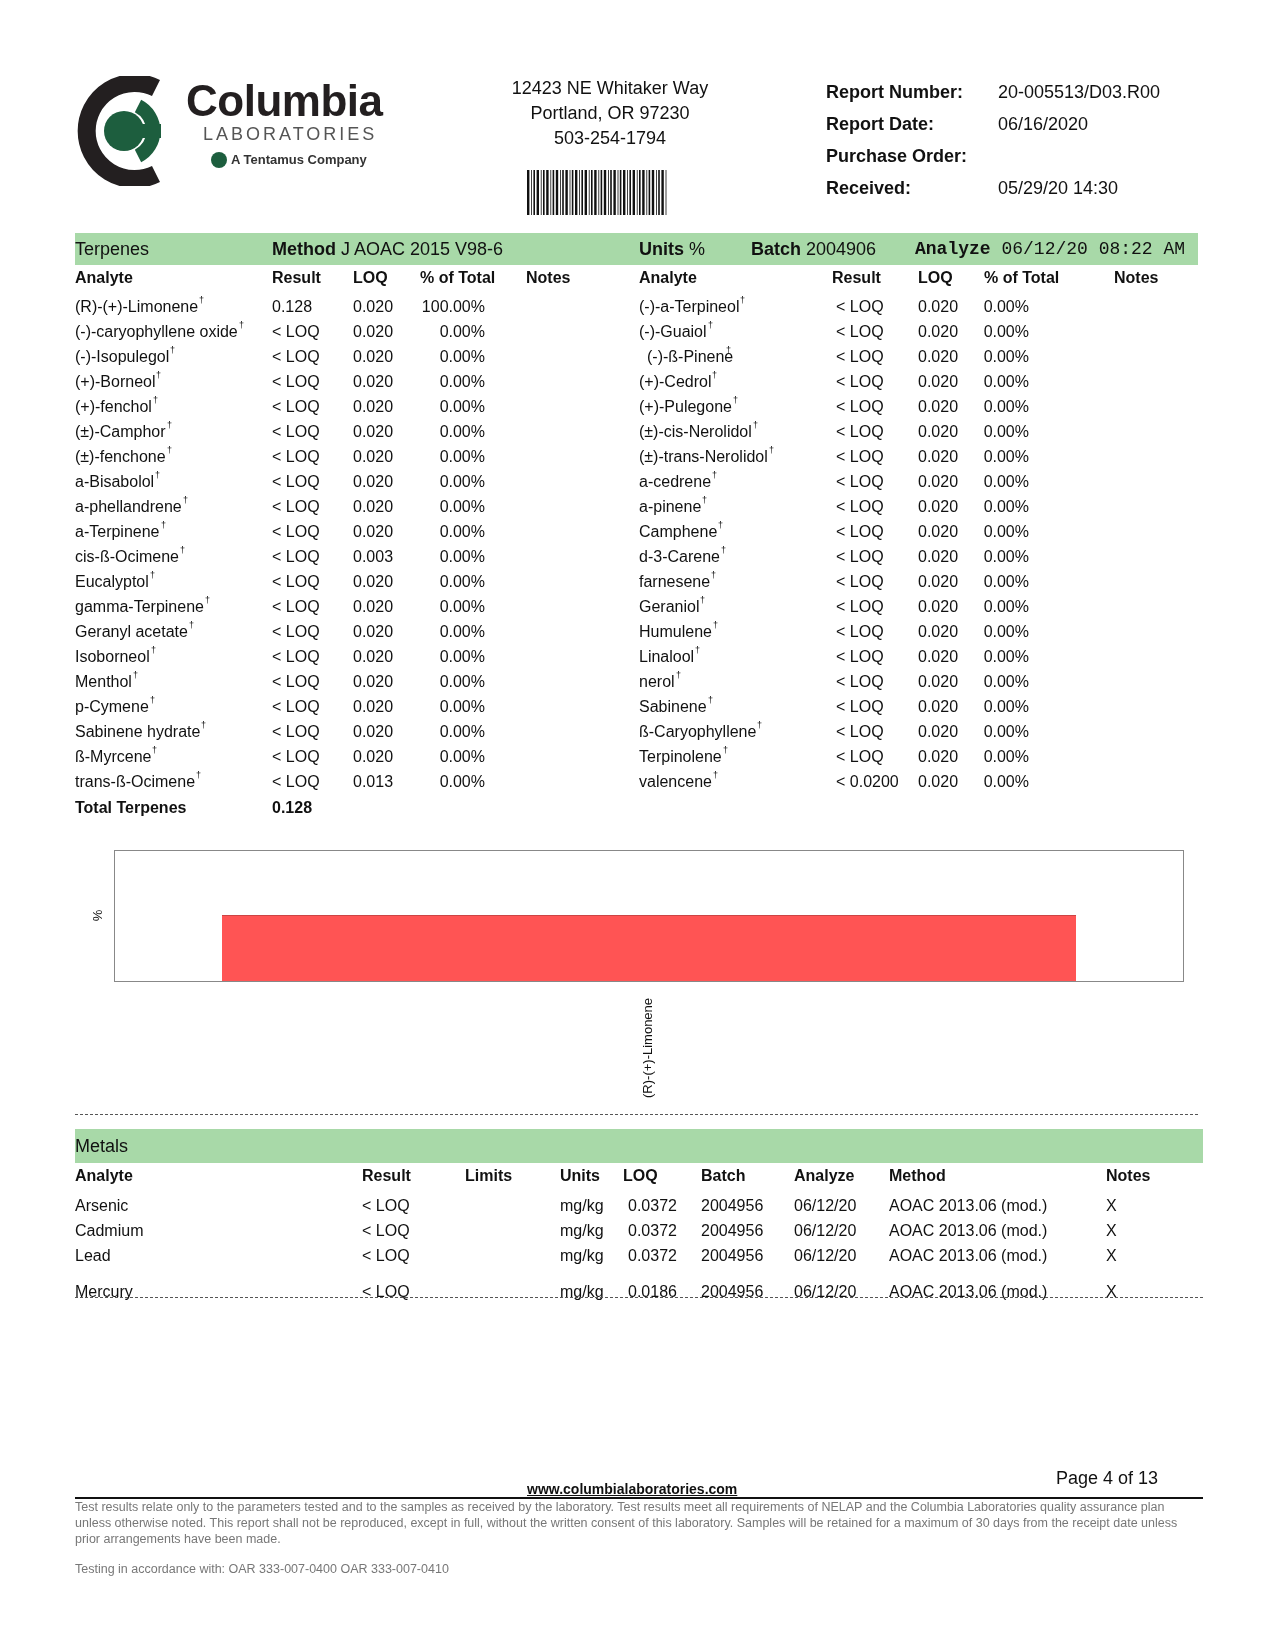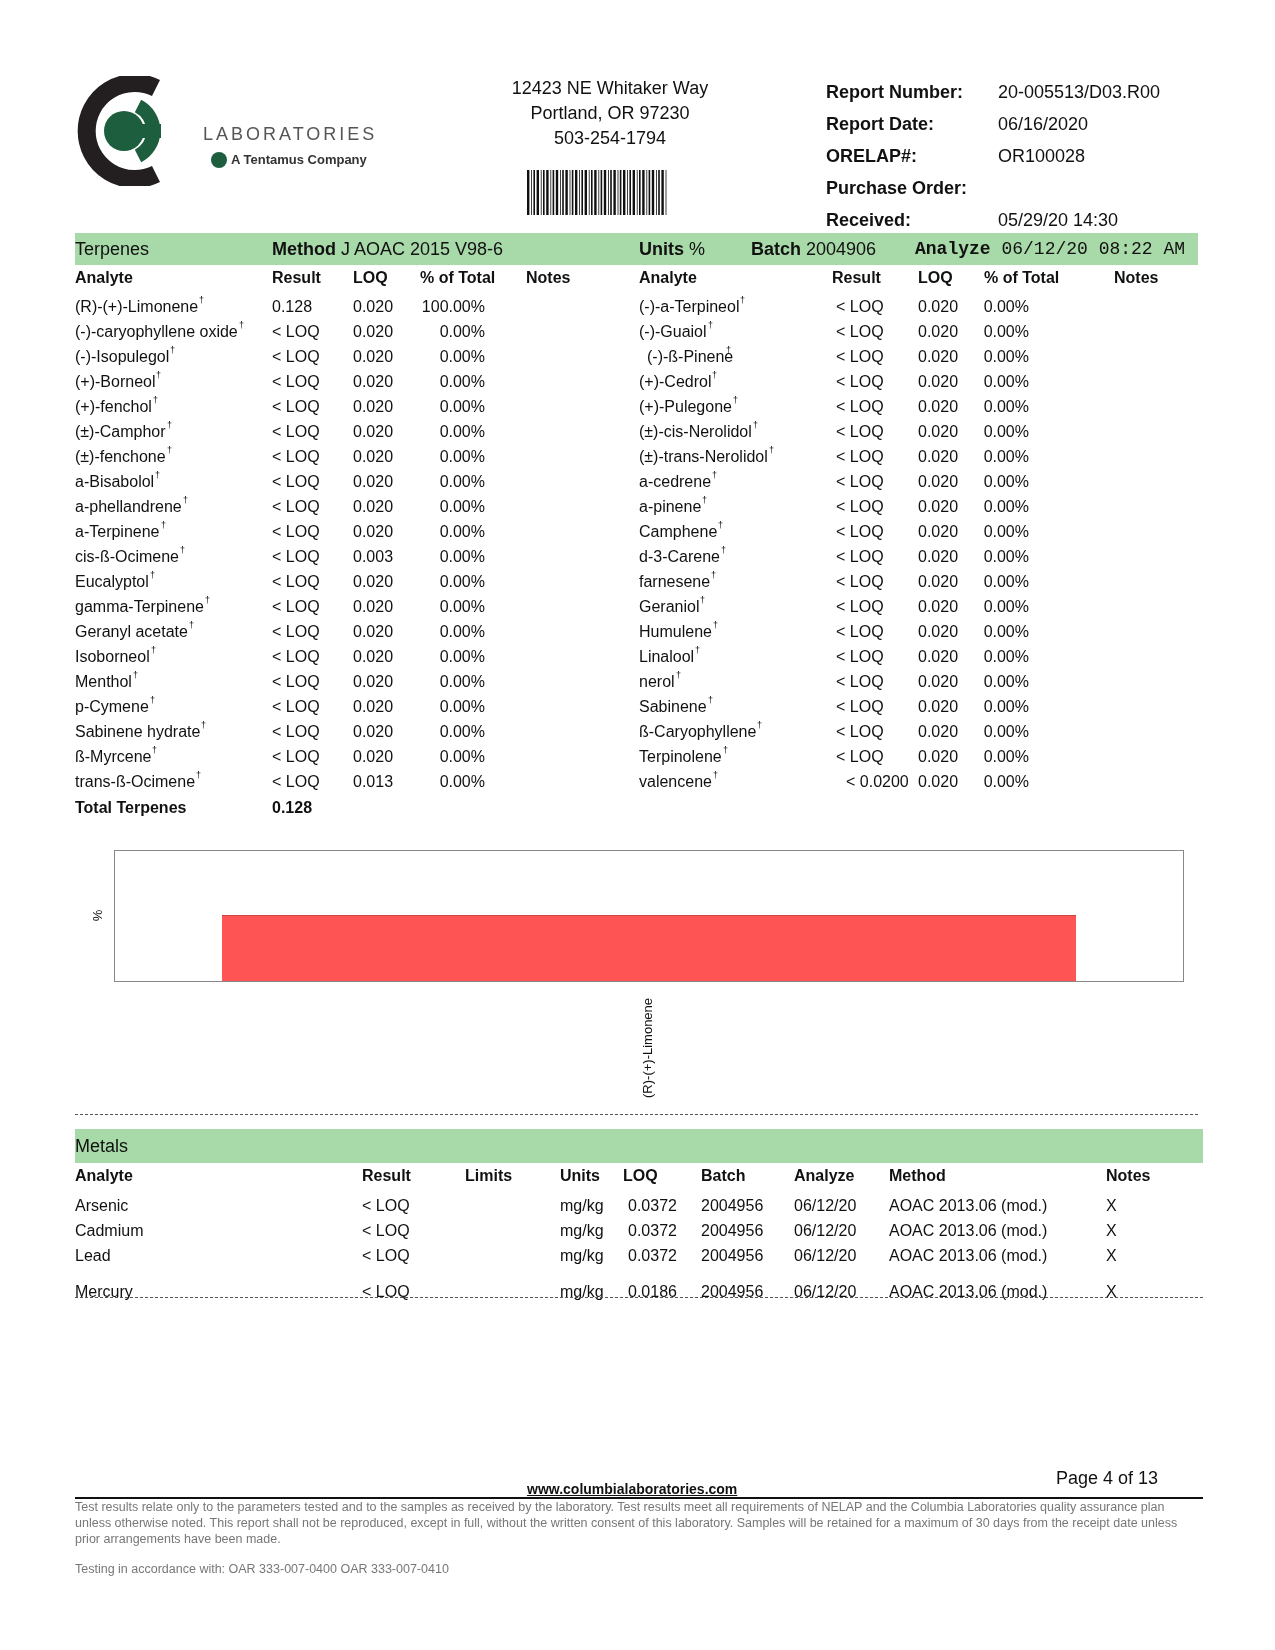--- a/index.html
+++ b/index.html
@@ -43,20 +43,21 @@
 </head>
 <body>
 
 <div class="abs logo">
   <svg width="105" height="110" viewBox="0 0 105 110" style="position:absolute;left:0;top:0;">
     <path d="M80 12 A48 48 0 1 0 80 98" stroke="#231f20" stroke-width="18" fill="none"></path>
     <path d="M62 30 A28 28 0 0 1 62 80" stroke="#1d5e3e" stroke-width="14" fill="none"></path>
     <circle cx="48" cy="55" r="20" fill="#1d5e3e"></circle>
     <rect x="55" y="48" width="30" height="14" fill="#1d5e3e"></rect>
   </svg>
+  <div class="logo-text-main">Columbia</div>
   <div class="logo-text-sub">LABORATORIES</div>
   <div class="logo-tag-icon"></div>
   <div class="logo-text-tag">A Tentamus Company</div>
 </div>
 
 <div class="abs address">
   <div>12423 NE Whitaker Way</div>
   <div>Portland, OR 97230</div>
   <div>503-254-1794</div>
 </div>
@@ -111,24 +112,20 @@
 <div class="abs meta">
   <div class="meta-row">
     <span class="meta-label">Report Number:</span>
     <span>20-005513/D03.R00</span>
   </div>
   <div class="meta-row">
     <span class="meta-label">Report Date:</span>
     <span>06/16/2020</span>
   </div>
   <div class="meta-row">
-    <span class="meta-label">ORELAP#:</span>
-    <span>OR100028</span>
-  </div>
-  <div class="meta-row">
     <span class="meta-label">Purchase Order:</span>
     <span></span>
   </div>
   <div class="meta-row">
     <span class="meta-label">Received:</span>
     <span>05/29/20  14:30</span>
   </div>
 </div>
 
 <div class="abs band terp-band">
@@ -424,21 +421,21 @@
     <div class="row" style="top: 450px; left: 0px; width: 560px;">
       <span class="cell" style="left: 0px;">Terpinolene</span>
       <span class="cell dag" style="left: 84px; top: -3px;">†</span>
       <span class="cell" style="left: 197px;">&lt; LOQ</span>
       <span class="cell" style="left: 279px;">0.020</span>
       <span class="cell" style="left: auto; right: 170px;">0.00%</span>
     </div>
     <div class="row" style="top: 475px; left: 0px; width: 560px;">
       <span class="cell" style="left: 0px;">valencene</span>
       <span class="cell dag" style="left: 74px; top: -3px;">†</span>
-      <span class="cell" style="left: 207px;">&lt; 0.0200</span>
+      <span class="cell" style="left: 197px;">&lt; 0.0200</span>
       <span class="cell" style="left: 279px;">0.020</span>
       <span class="cell" style="left: auto; right: 170px;">0.00%</span>
     </div>
   </div>
 
 <div class="abs" style="left:75px; top:799px; font-size:16px; font-weight:bold;">Total Terpenes</div>
 <div class="abs" style="left:272px; top:799px; font-size:16px; font-weight:bold;">0.128</div>
 
 <div class="abs chart-frame" id="chart-frame">
     <div style="position: absolute; left: 106.8px; width: 854.4px; bottom: 0px; height: 65px; background: rgb(255, 84, 84); border-top: 1px solid rgb(204, 68, 68);"></div>

